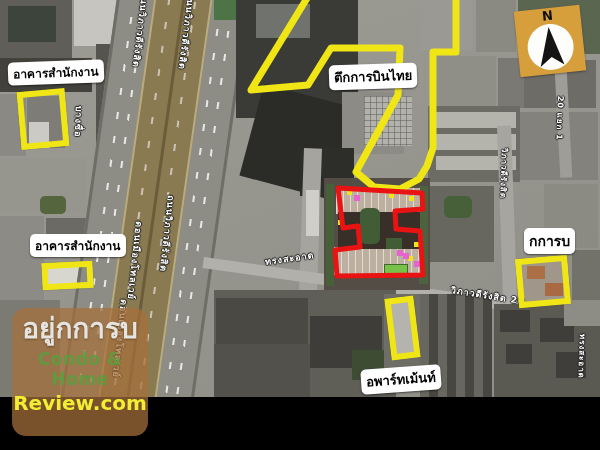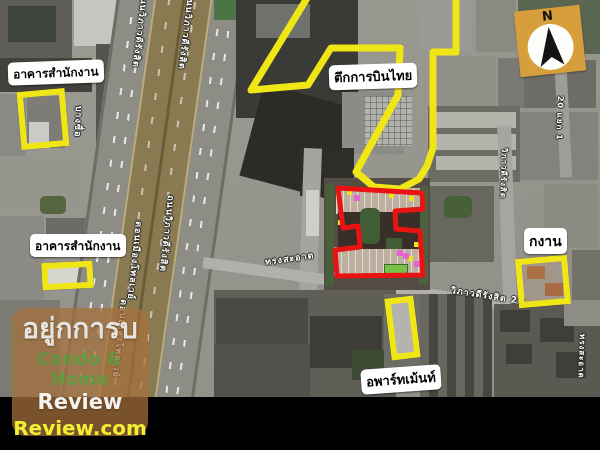--- a/index.html
+++ b/index.html
@@ -164,34 +164,33 @@
   </svg>
 
   <div class="ybox" style="left:19px;top:90px;width:36px;height:46px;transform:rotate(-5deg)"></div>
   <div class="ybox" style="left:42px;top:262px;width:39px;height:15px;transform:rotate(-3deg)"></div>
   <div class="ybox" style="left:517px;top:257px;width:40px;height:37px;transform:rotate(-5deg)"></div>
   <div class="ybox" style="left:388px;top:297px;width:17px;height:50px;transform:rotate(-7deg)"></div>
 
   <div class="maplabel" style="left:8px;top:61px;transform:rotate(-2deg)">อาคารสำนักงาน</div>
   <div class="maplabel" style="left:329px;top:64px;font-size:13px;transform:rotate(-2deg)">ตึกการบินไทย</div>
   <div class="maplabel" style="left:30px;top:234px">อาคารสำนักงาน</div>
-  <div class="maplabel" style="left:524px;top:228px;font-size:14px">กงาน</div>
+  <div class="maplabel" style="left:524px;top:228px;font-size:14px">กการบ</div>
   <div class="maplabel" style="left:361px;top:367px;font-size:13px;transform:rotate(-4deg)">อพาร์ทเม้นท์</div>
 
   <div class="compass">
     <div class="compass-n">N</div>
     <div class="compass-circle">
       <svg width="46" height="46" viewBox="0 0 46 46">
         <polygon points="23,3 35,42 23,33 11,42" fill="#141414"></polygon>
       </svg>
     </div>
   </div>
 
   <div class="blackbar"></div>
 
   <div class="wm">
     <div class="wm-brand">อยู่กการบ</div>
     <div class="wm-tag1">Condo &amp; Home</div>
-    <div class="wm-tag2">Review</div>
     <div class="wm-site">Review.com</div>
   </div>
 
 </div>
 
 </body></html>

